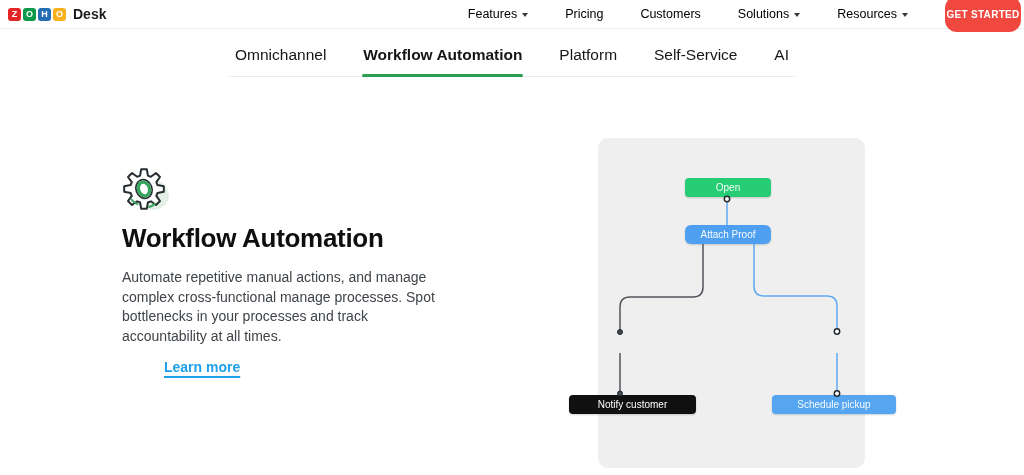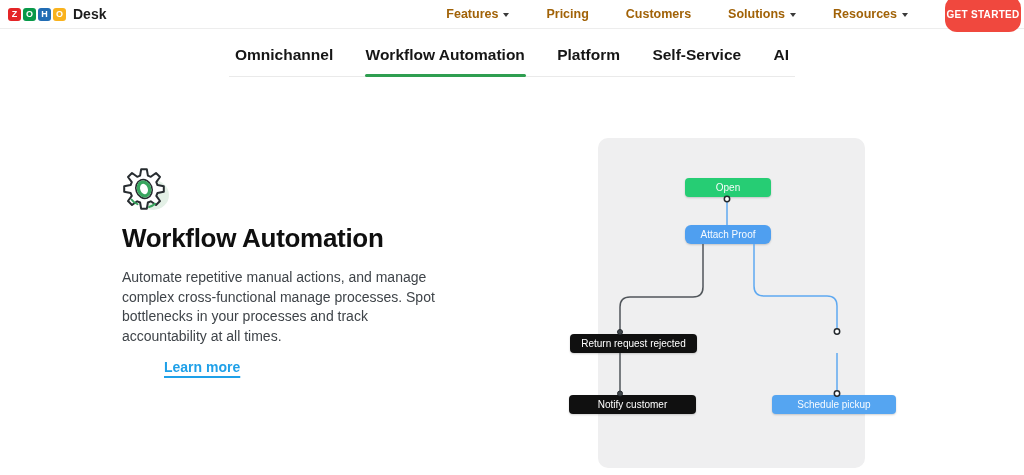--- a/index.html
+++ b/index.html
@@ -9,31 +9,31 @@
   
   .header { position:absolute; top:0; left:0; width:1024px; height:29px;
             display:flex; align-items:center; justify-content:space-between;
             padding:0 3px 0 8px; border-bottom:1px solid #ededed; background:#fff; z-index:10; }
   .brand { display:flex; align-items:center; gap:7px; cursor:pointer; }
   .logo { display:flex; gap:2px; }
   .logo-tile { width:13px; height:13px; border-radius:3px; color:#fff; font-size:9px; font-weight:800;
                display:flex; align-items:center; justify-content:center; line-height:1; }
   .product-name { font-size:14px; font-weight:700; color:#1c1c1c; }
   .top-nav { display:flex; align-items:center; gap:37px; }
-  .nav-item { font-size:12.5px; font-weight:700; color:#a16207; cursor:pointer; display:flex; align-items:center; }
+  .nav-item { font-size:12.5px; font-weight:400; color:#000000; cursor:pointer; display:flex; align-items:center; }
   .caret { display:inline-block; width:0; height:0; margin-left:5px; transform:translateY(1px);
            border-left:3.5px solid transparent; border-right:3.5px solid transparent; border-top:4.5px solid #3a3a3a; }
   .cta-btn { border:none; cursor:pointer; width:76px; height:36px; border-radius:12px;
              color:#fff; font-family:inherit; font-size:10px; font-weight:700; letter-spacing:0.3px; }
 
   
   .subnav { position:absolute; top:29px; left:0; width:1024px; z-index:9; }
   .tabs-row { width:566px; margin:17px auto 0; padding:0 6px 12px; border-bottom:1px solid #eaeaea;
               display:flex; justify-content:space-between; align-items:baseline; }
-  .tab { font-size:15.5px; font-weight:700; color:#161616; cursor:pointer; position:relative; white-space:nowrap; }
+  .tab { font-size:15.5px; font-weight:400; color:#161616; cursor:pointer; position:relative; white-space:nowrap; }
   .tab.active { font-weight:700; }
   .tab-underline { position:absolute; left:-1px; right:-1px; bottom:-13px; height:3px; border-radius:2px; }
 
   
   .intro { position:absolute; left:122px; top:164px; width:360px; z-index:3; }
   .intro-icon { display:block; }
   .intro-title { margin-top:9px; font-size:26px; font-weight:700; color:#0f0f0f; letter-spacing:-0.3px; line-height:30px; }
   .intro-desc { margin-top:15px; font-size:14px; line-height:19.5px; color:#3f4449; }
   .desc-line { display:block; }
   .learn-link { display:inline-block; margin-top:13px; font-size:14px; font-weight:700; cursor:pointer;
@@ -118,21 +118,20 @@
       <span class="desc-line">bottlenecks in your processes and track</span>
       <span class="desc-line">accountability at all times.</span>
     </p>
     <a class="learn-link" style="color: rgb(31, 160, 232);">Learn more</a>
   </section>
 
   <div class="flow-panel" style="background: rgb(239, 239, 240);"></div>
 
   <div class="flow-node n-open" style="background: rgb(38, 205, 116);">Open</div>
   <div class="flow-node n-attach" style="background: rgb(79, 159, 240);">Attach Proof</div>
-  <div class="flow-node n-rejected" style="background: rgb(16, 16, 16);">Return request rejected</div>
   <div class="flow-node n-pickup" style="background: rgb(85, 165, 241);">Schedule pickup</div>
   <div class="flow-node n-notify" style="background: rgb(16, 16, 16);">Notify customer</div>
 
   <svg class="flow-lines" width="1024" height="475" viewBox="0 0 1024 475">
 
     <path d="M727 197 V225" fill="none" stroke="#5fa9f1" stroke-width="1.5"></path>
 
     <path d="M703 244 V287 Q703 297 693 297 H630 Q620 297 620 307 V334" fill="none" stroke="#51565b" stroke-width="1.5"></path>
     <path d="M620 353 V395" fill="none" stroke="#51565b" stroke-width="1.5"></path>
 

